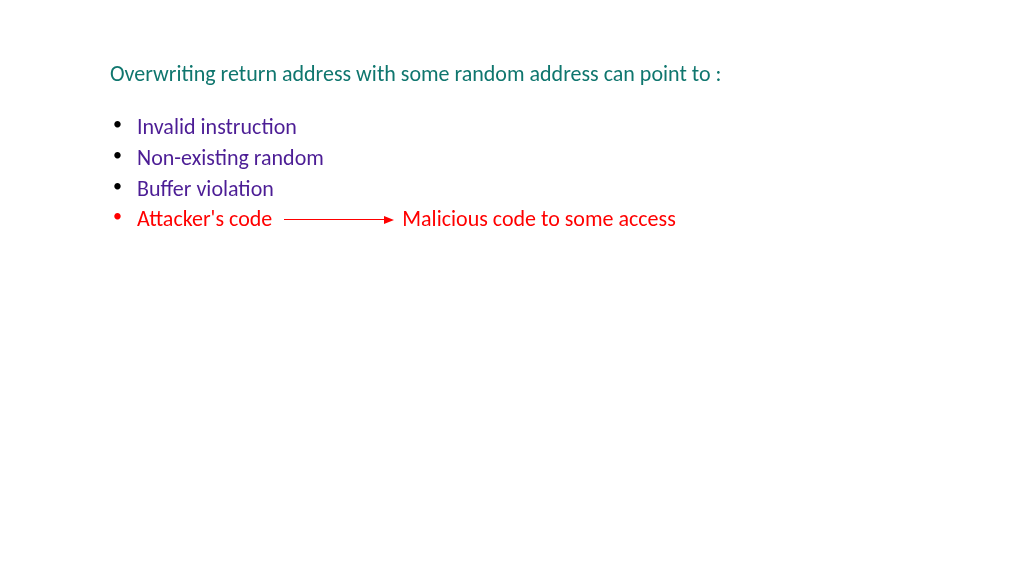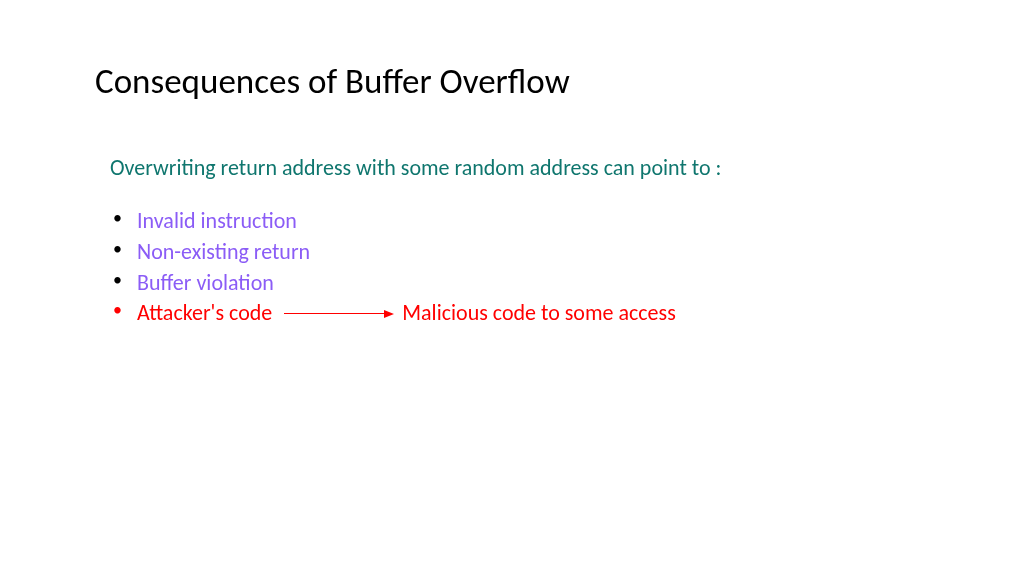--- a/index.html
+++ b/index.html
@@ -37,21 +37,21 @@
       padding-left: 32px;
       line-height: 1.4;
     }
     .bullet-list li::before {
       content: "•";
       position: absolute;
       left: 8px;
       top: 0;
       font-size: 18px;
     }
-    .black-item { color: #8b5cf6; }
+    .black-item { color: #4c1d95; }
     .black-item::before { color: #000000; }
     .red-item { color: #ff0000; }
     .red-item::before { color: #ff0000; }
     .red-item-row {
       display: flex;
       align-items: center;
       gap: 0;
     }
     .arrow-container {
       display: inline-flex;
@@ -72,28 +72,27 @@
       border-left: 10px solid #ff0000;
     }
     .red-text {
       color: #ff0000;
     }
   </style>
 </head>
 <body>
 
 <div class="slide">
-  <h1 class="title">Consequences of Buffer Overflow</h1>
   <p class="body-text">Overwriting return address with some random address can point to :</p>
   <ul class="bullet-list">
     <li class="black-item">
       <span>Invalid instruction</span>
     </li>
     <li class="black-item">
-      <span>Non-existing return</span>
+      <span>Non-existing random</span>
     </li>
     <li class="black-item">
       <span>Buffer violation</span>
     </li>
     <li class="red-item">
       <span class="red-item-row">
         <span>Attacker's code</span>
         <span class="arrow-container">
           <span class="arrow-line"></span>
           <span class="arrow-head"></span>

